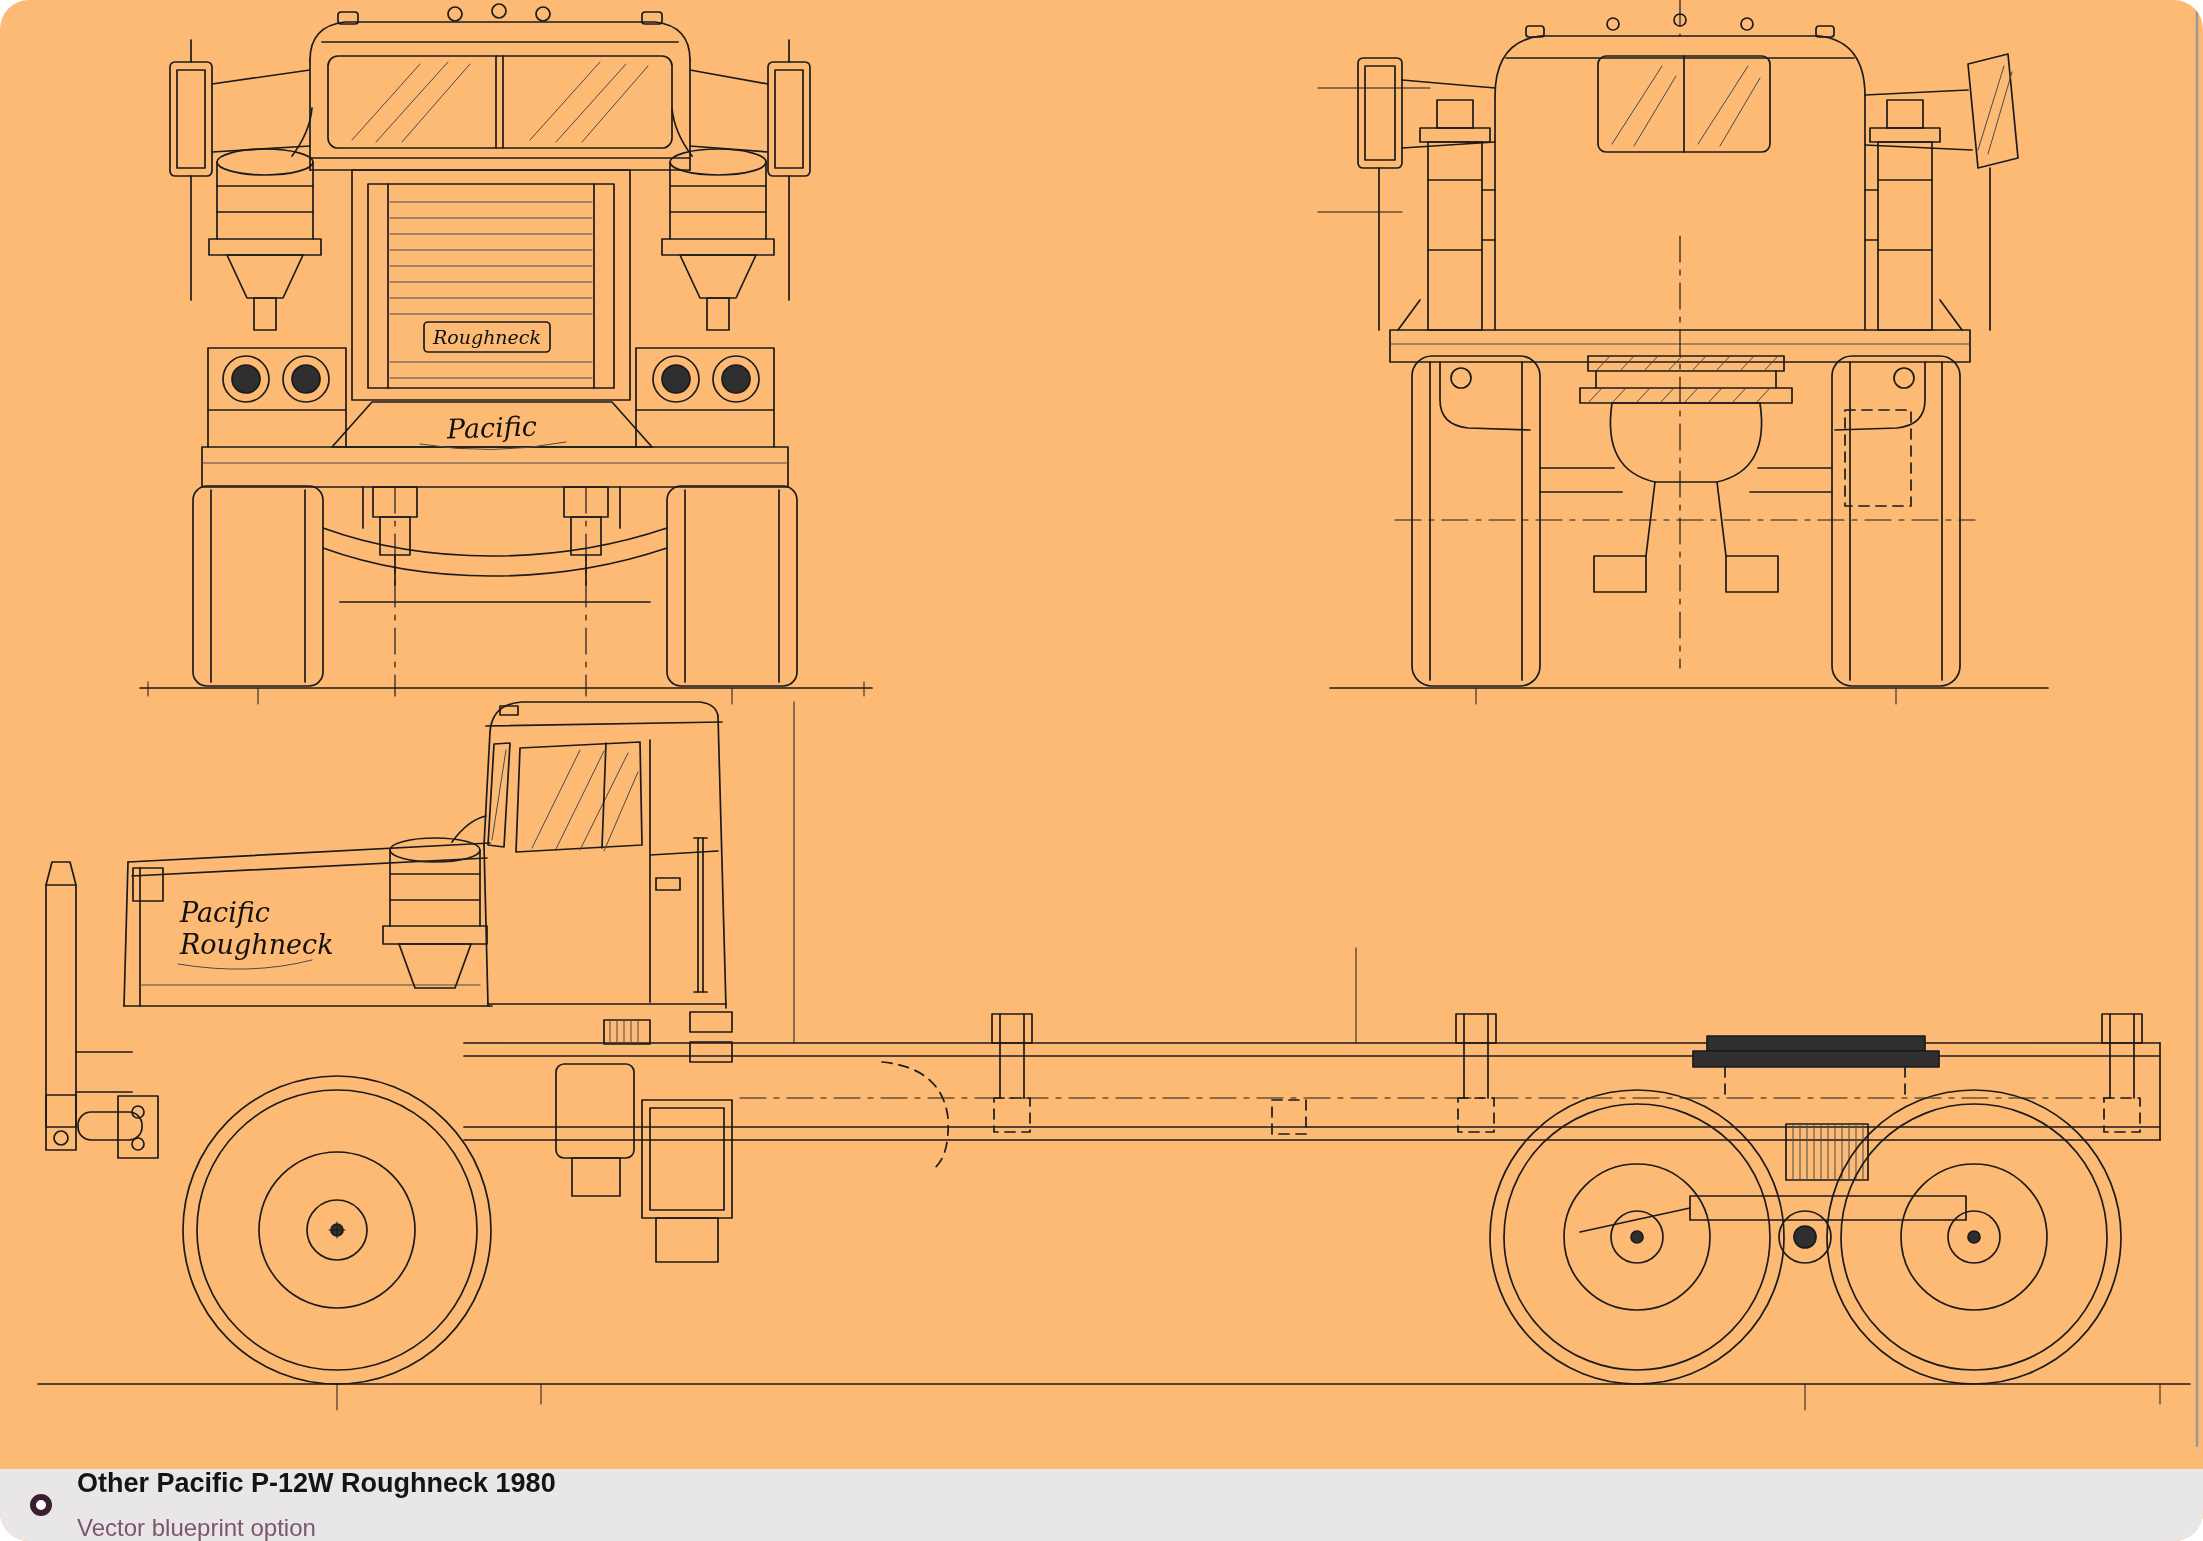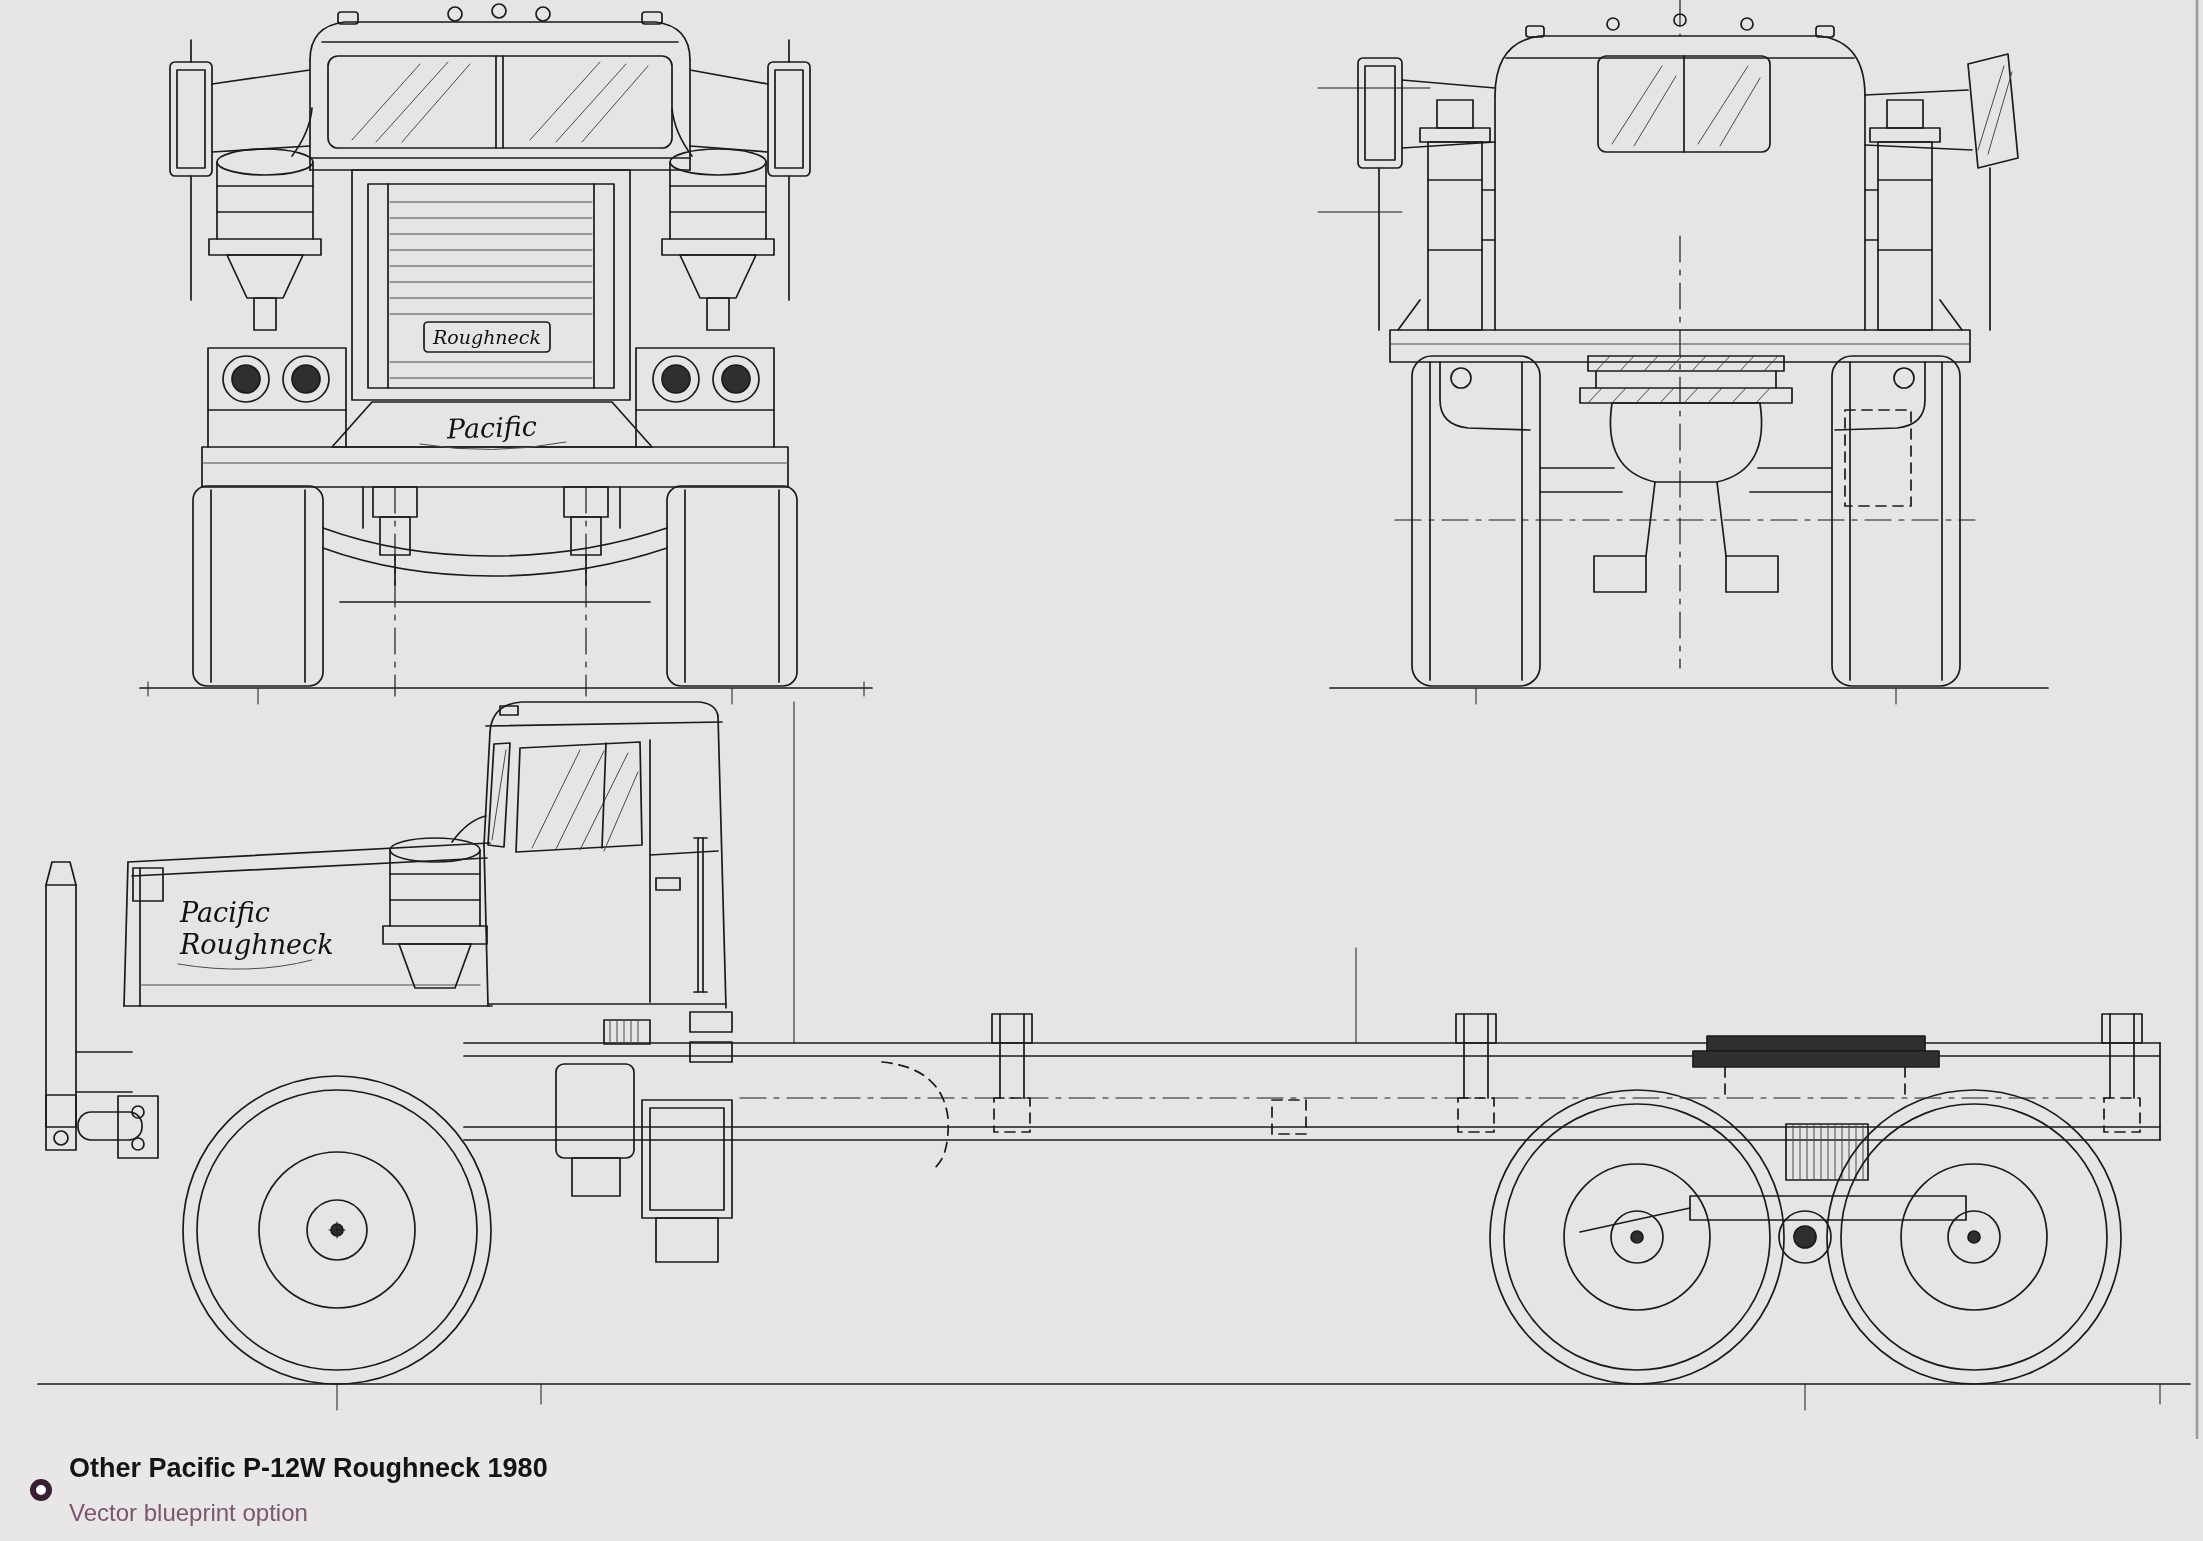--- a/index.html
+++ b/index.html
@@ -1,30 +1,30 @@
 <!DOCTYPE html>
 <html><head>
 <meta charset="utf-8">
 <style>
   html,body{margin:0;padding:0;background:#ffffff;}
-  .page{position:relative;width:2203px;height:1541px;background:#e5e5e5;overflow:hidden;
-        font-family:"Liberation Sans",sans-serif;}
+  .page{position:relative;width:2203px;height:1541px;background:#fdba74;overflow:hidden;
+        font-family:"Liberation Sans",sans-serif;border-radius:29px;}
   .blueprint-svg{position:absolute;left:0;top:0;}
   
   .bp{stroke:#1b1b1b;fill:none;stroke-width:1.7;stroke-linecap:round;stroke-linejoin:round;}
   .bp text{stroke:none;fill:#111;}
   .thin{stroke:#4a4a4a;stroke-width:1;}
   .dash{stroke-dasharray:10 7;}
   .cldash{stroke-dasharray:26 8 5 8;stroke-width:1.2;}
   .dim{stroke-width:1;}
   .fill-dark{fill:#2f2f2f;stroke:#1b1b1b;}
   .script{font-family:"DejaVu Serif",serif;font-style:italic;fill:#111;stroke:none;}
   
-  .caption-bar{position:absolute;left:0;right:0;bottom:0;height:102px;background:#e9e6e7;
-               display:flex;align-items:center;gap:17px;padding-left:30px;box-sizing:border-box;}
+  .caption-bar{position:absolute;left:0;right:0;bottom:0;height:72px;background:#e9e6e7;
+               display:flex;align-items:center;gap:25px;padding-left:30px;box-sizing:border-box;}
   .ring-icon{width:22px;height:22px;border:6px solid #3a1f33;border-radius:50%;
              background:#ffffff;box-sizing:border-box;flex:0 0 auto;}
   .caption-lines{display:flex;flex-direction:column;justify-content:center;}
   .caption-title{font-weight:bold;font-size:27px;line-height:30px;color:#141414;}
   .caption-subtitle{font-size:24px;line-height:28px;color:#7c566e;margin-top:16px;}
 </style>
 </head>
 <body>
 
 <div class="page">

